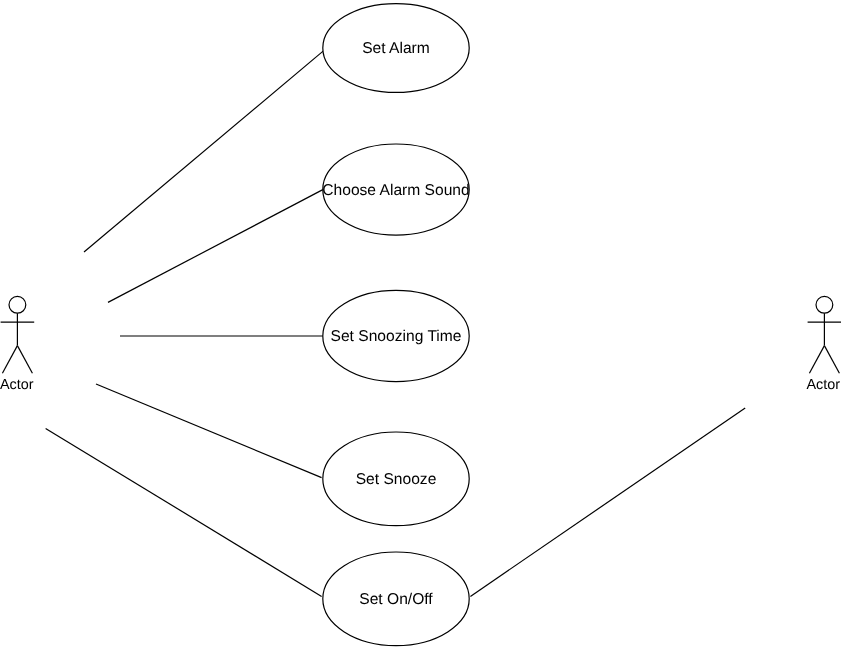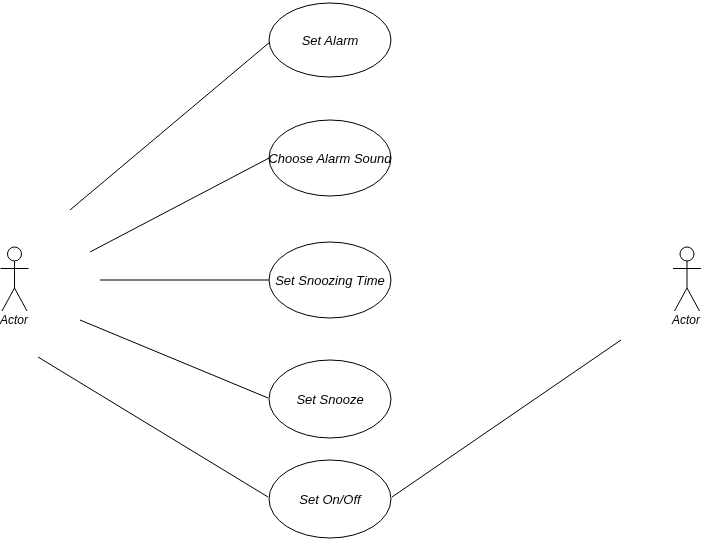--- a/index.html
+++ b/index.html
@@ -7,21 +7,20 @@
     padding: 0;
     background: var(--bg, #ffffff);
     width: 701px;
     height: 541px;
     overflow: hidden;
   }
   .canvas-wrap {
     position: relative;
     width: 701px;
     height: 541px;
-    font-style: italic;
   }
   svg {
     display: block;
   }
   .assoc-line {
     stroke: var(--stroke, #000000);
     stroke-width: 1;
     fill: none;
   }
   .uc-ellipse {

